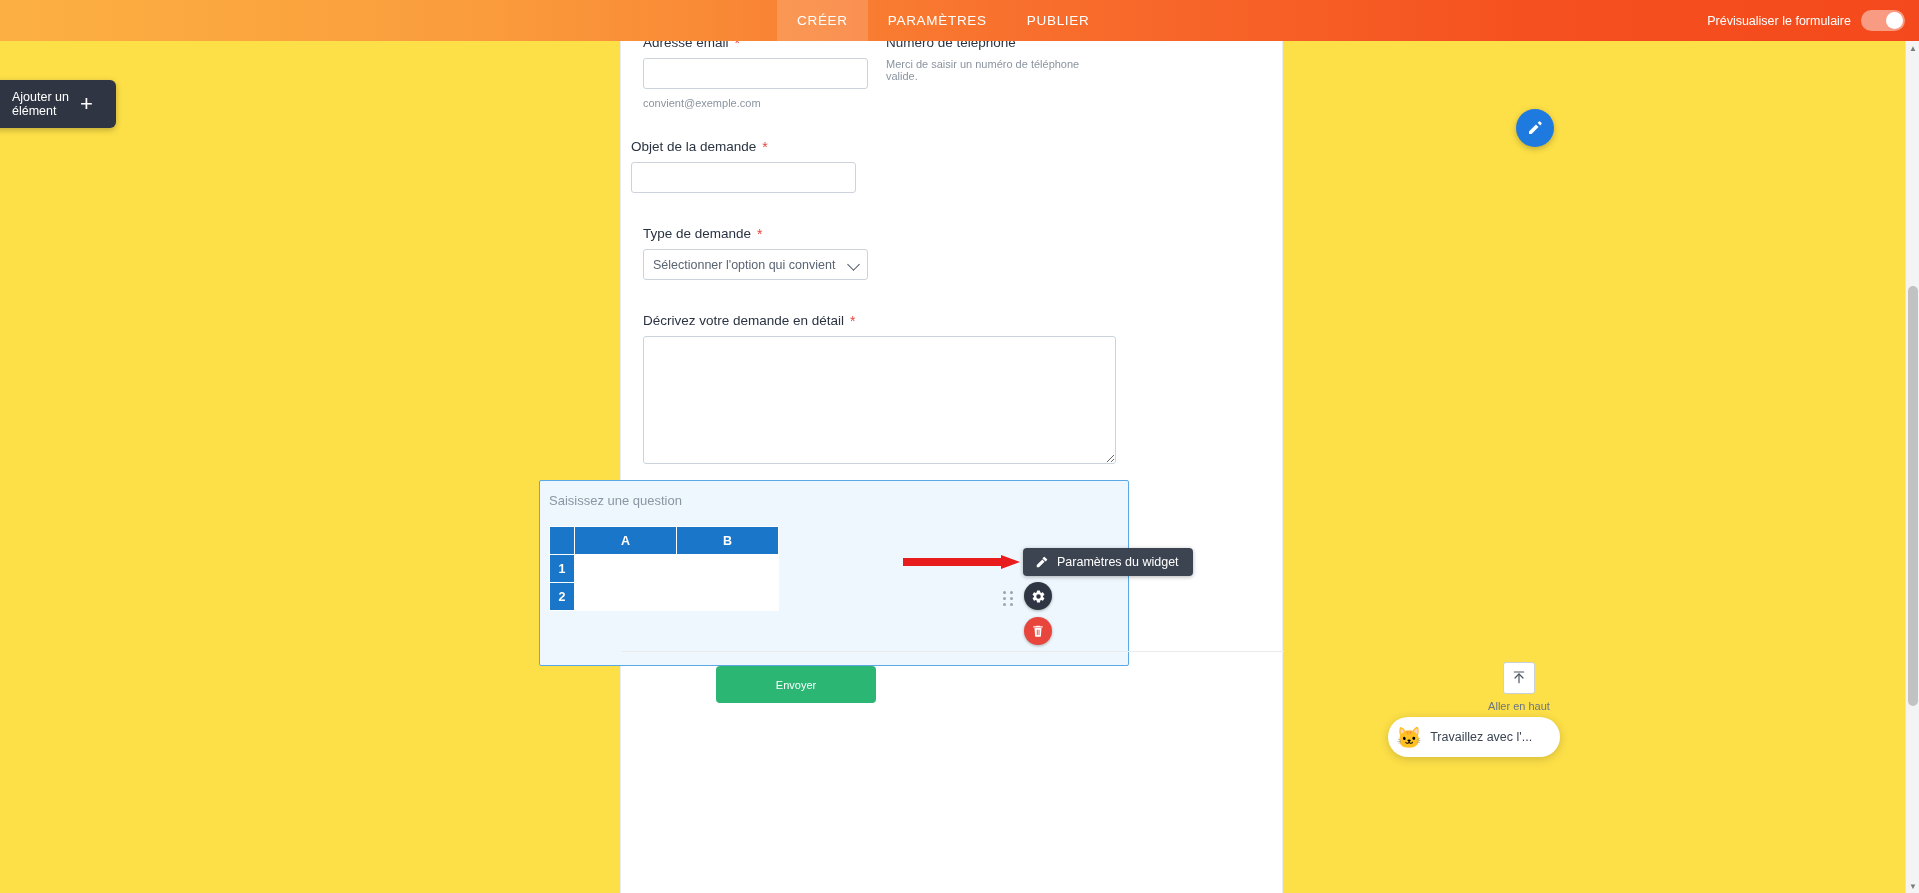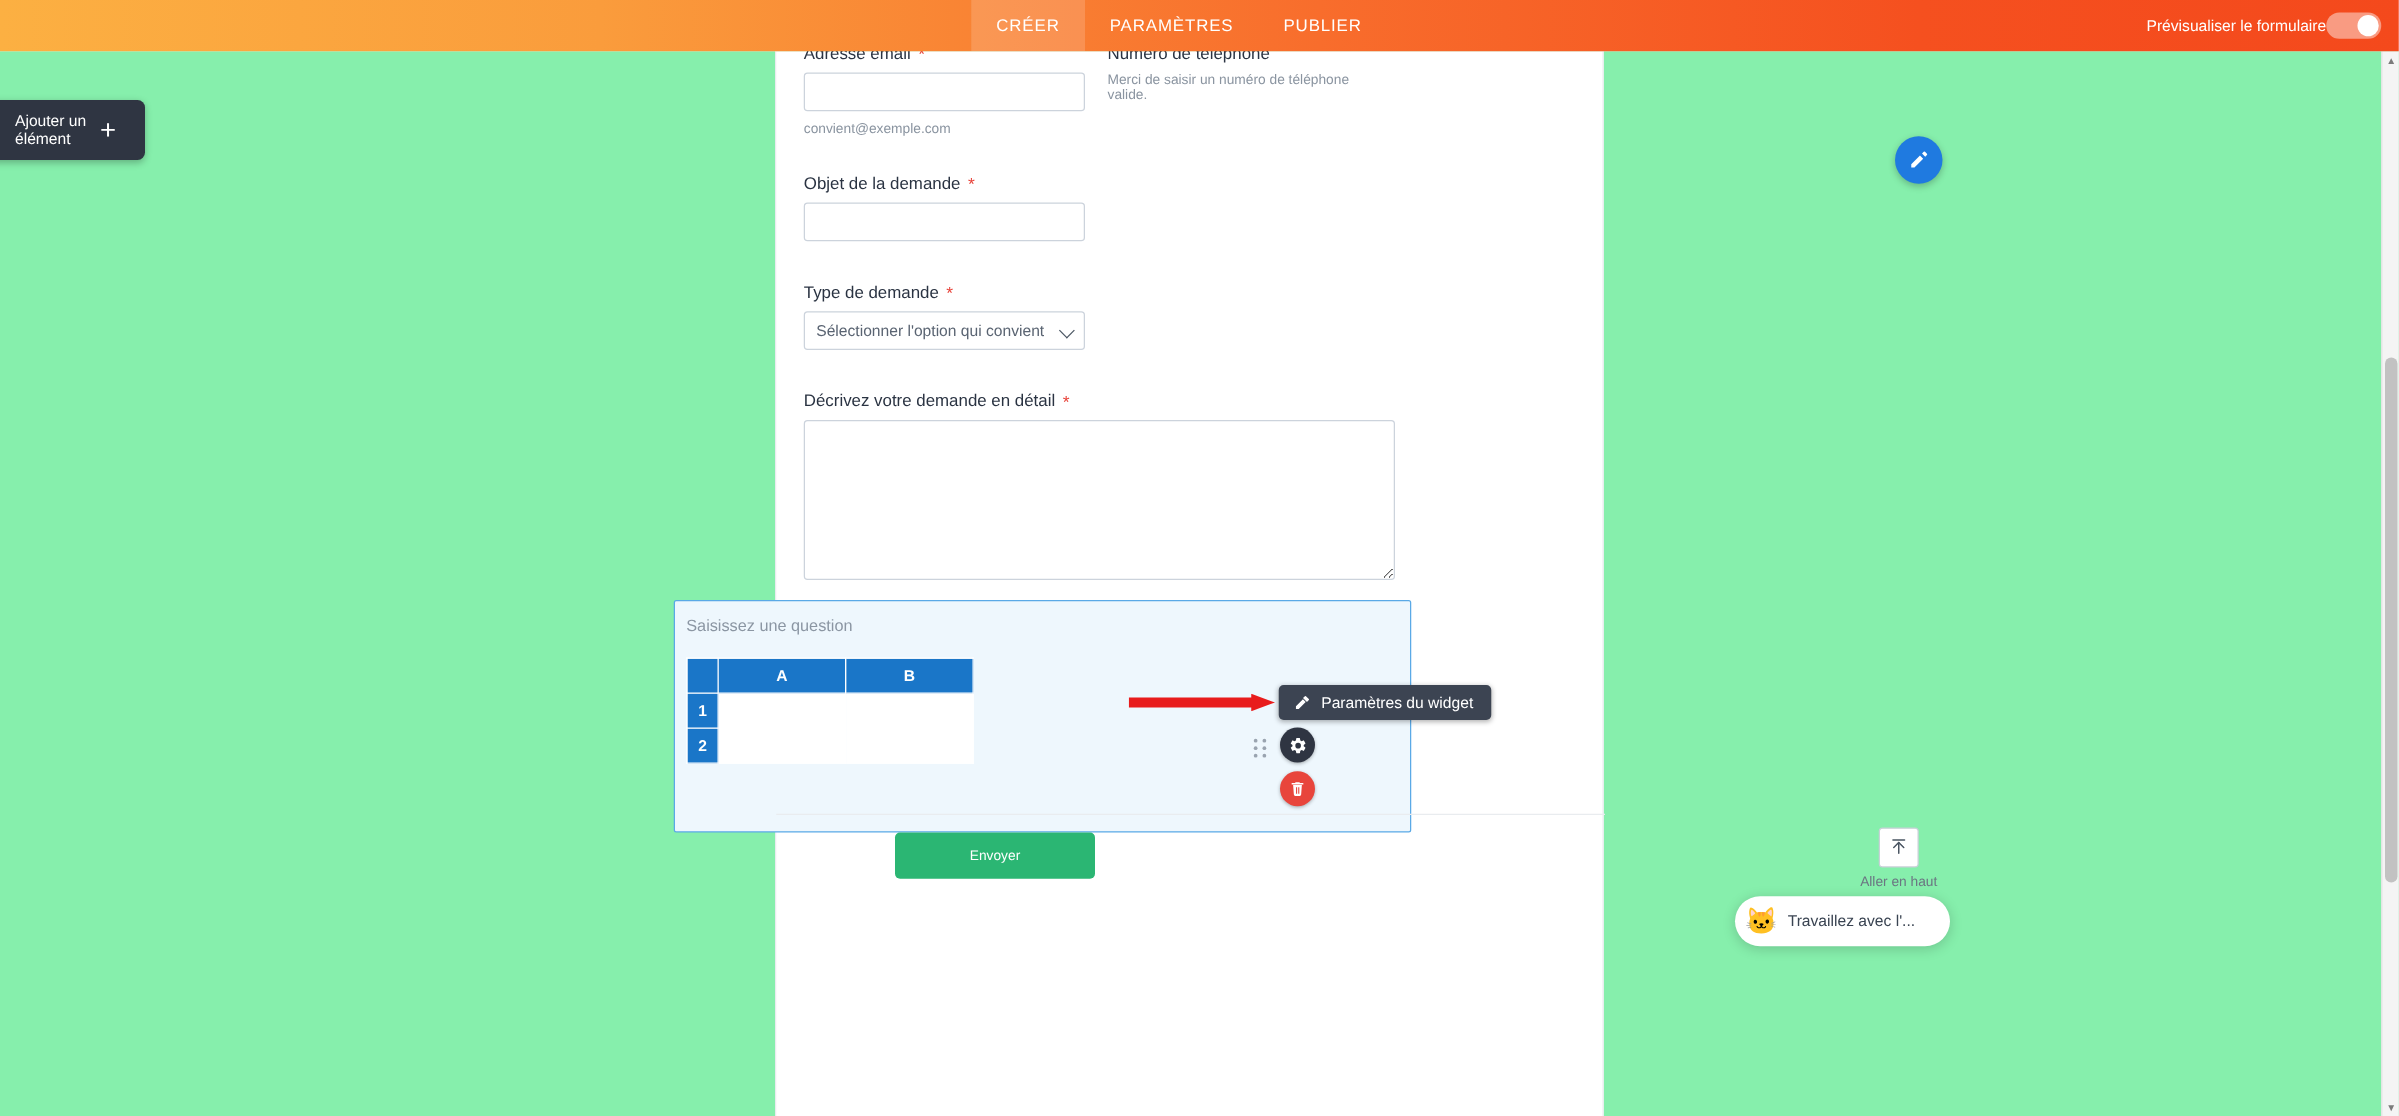--- a/index.html
+++ b/index.html
@@ -27,20 +27,21 @@
     font-size: 13.5px;
     letter-spacing: 0.7px;
     cursor: pointer;
     height: 41px;
   }
   .tab.active { background: rgba(255,255,255,0.16); }
   .topbar-right {
     margin-left: auto;
     display: flex; align-items: center;
     padding-right: 14px;
+    gap: 10px;
   }
   .preview-label { color: #ffffff; font-size: 12.5px; }
   .toggle {
     width: 44px; height: 21px; border-radius: 11px;
     background: rgba(255,255,255,0.45);
     position: relative; cursor: pointer;
   }
   .toggle .knob {
     position: absolute; top: 2px; right: 2px;
     width: 17px; height: 17px; border-radius: 50%;
@@ -61,21 +62,21 @@
     cursor: pointer;
     z-index: 40;
   }
   .add-element .ae-text { font-size: 12.5px; line-height: 14px; width: 58px; }
   .add-element .ae-plus { font-size: 22px; font-weight: 300; line-height: 1; }
 
   
   .canvas {
     position: absolute; top: 41px; left: 0;
     width: 1919px; height: 852px;
-    background: #86efac;
+    background: #fde047;
   }
   .form-area {
     position: absolute; left: 620px; top: 0;
     width: 663px; height: 852px;
     background: #ffffff;
     border-left: 1px solid #e9ecef;
     border-right: 1px solid #e9ecef;
   }
 
   .field { position: absolute; }
@@ -308,21 +309,21 @@
       <div class="hint">convient@exemple.com</div>
     </div>
 
     <div class="field" style="left:265px; top:-6px; width:225px;">
       <div class="field-label">
         <span>Numéro de téléphone</span>
       </div>
       <div class="hint">Merci de saisir un numéro de téléphone valide.</div>
     </div>
 
-    <div class="field" style="left:22px; top:98px; width:225px;">
+    <div class="field" style="left:10px; top:98px; width:225px;">
       <div class="field-label">
         <span>Objet de la demande</span>
         <span class="req">*</span>
       </div>
       <input class="txt-input" type="text" placeholder="" style="">
     </div>
 
     <div class="field" style="left:22px; top:185px; width:225px;">
       <div class="field-label">
         <span>Type de demande</span>

